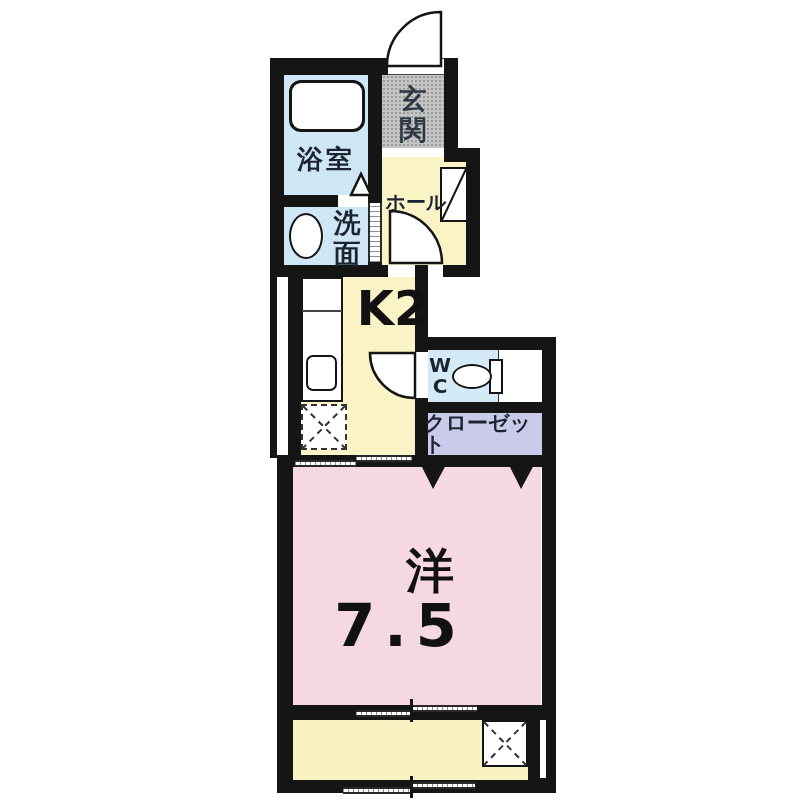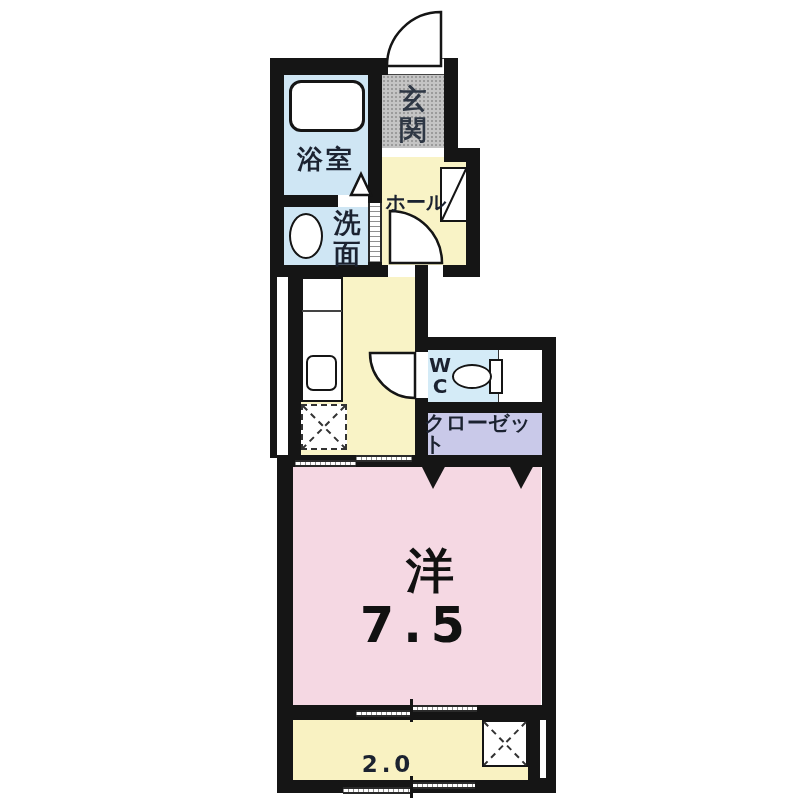--- a/index.html
+++ b/index.html
@@ -116,24 +116,24 @@
   <div class="lbl" style="left:284px;top:144px;width:84px;height:30px;font-size:26px;letter-spacing:3px;">浴室</div>
 
   <div class="lbl" style="left:331px;top:207px;width:32px;height:30px;font-size:27px;">洗</div>
   <div class="lbl" style="left:331px;top:238px;width:32px;height:30px;font-size:27px;">面</div>
 
   <div class="lbl" style="left:397px;top:82px;width:32px;height:32px;font-size:27px;color:#2e3744;">玄</div>
   <div class="lbl" style="left:397px;top:113px;width:32px;height:32px;font-size:27px;color:#2e3744;">関</div>
 
   <div class="lbl" style="left:382px;top:177px;width:68px;height:24px;font-size:20px;margin-top:13px;">ホール</div>
 
+  <div class="lbl" style="left:350px;top:282px;width:84px;height:52px;font-size:48px;color:#111;">K2</div>
 
   <div class="lbl" style="left:428px;top:354px;width:24px;height:22px;font-size:20px;">W</div>
   <div class="lbl" style="left:428px;top:375px;width:24px;height:22px;font-size:20px;">C</div>
 
   <div class="lbl" style="left:424px;top:421px;width:117px;height:26px;font-size:21px;">クローゼット</div>
 
   <div class="lbl" style="left:400px;top:544px;width:60px;height:52px;font-size:48px;color:#111;">洋</div>
-  <div class="lbl" style="left:293px;top:600px;width:248px;height:50px;font-size:49px;letter-spacing:9px;color:#111;">7.5</div>
+  <div class="lbl" style="left:276px;top:600px;width:248px;height:50px;font-size:59px;letter-spacing:9px;color:#111;">7.5</div>
 
-  <div class="lbl" style="left:290px;top:751px;width:196px;height:26px;font-size:23px;letter-spacing:4px;">2.0</div>
 
 </div>
 
 </body></html>

